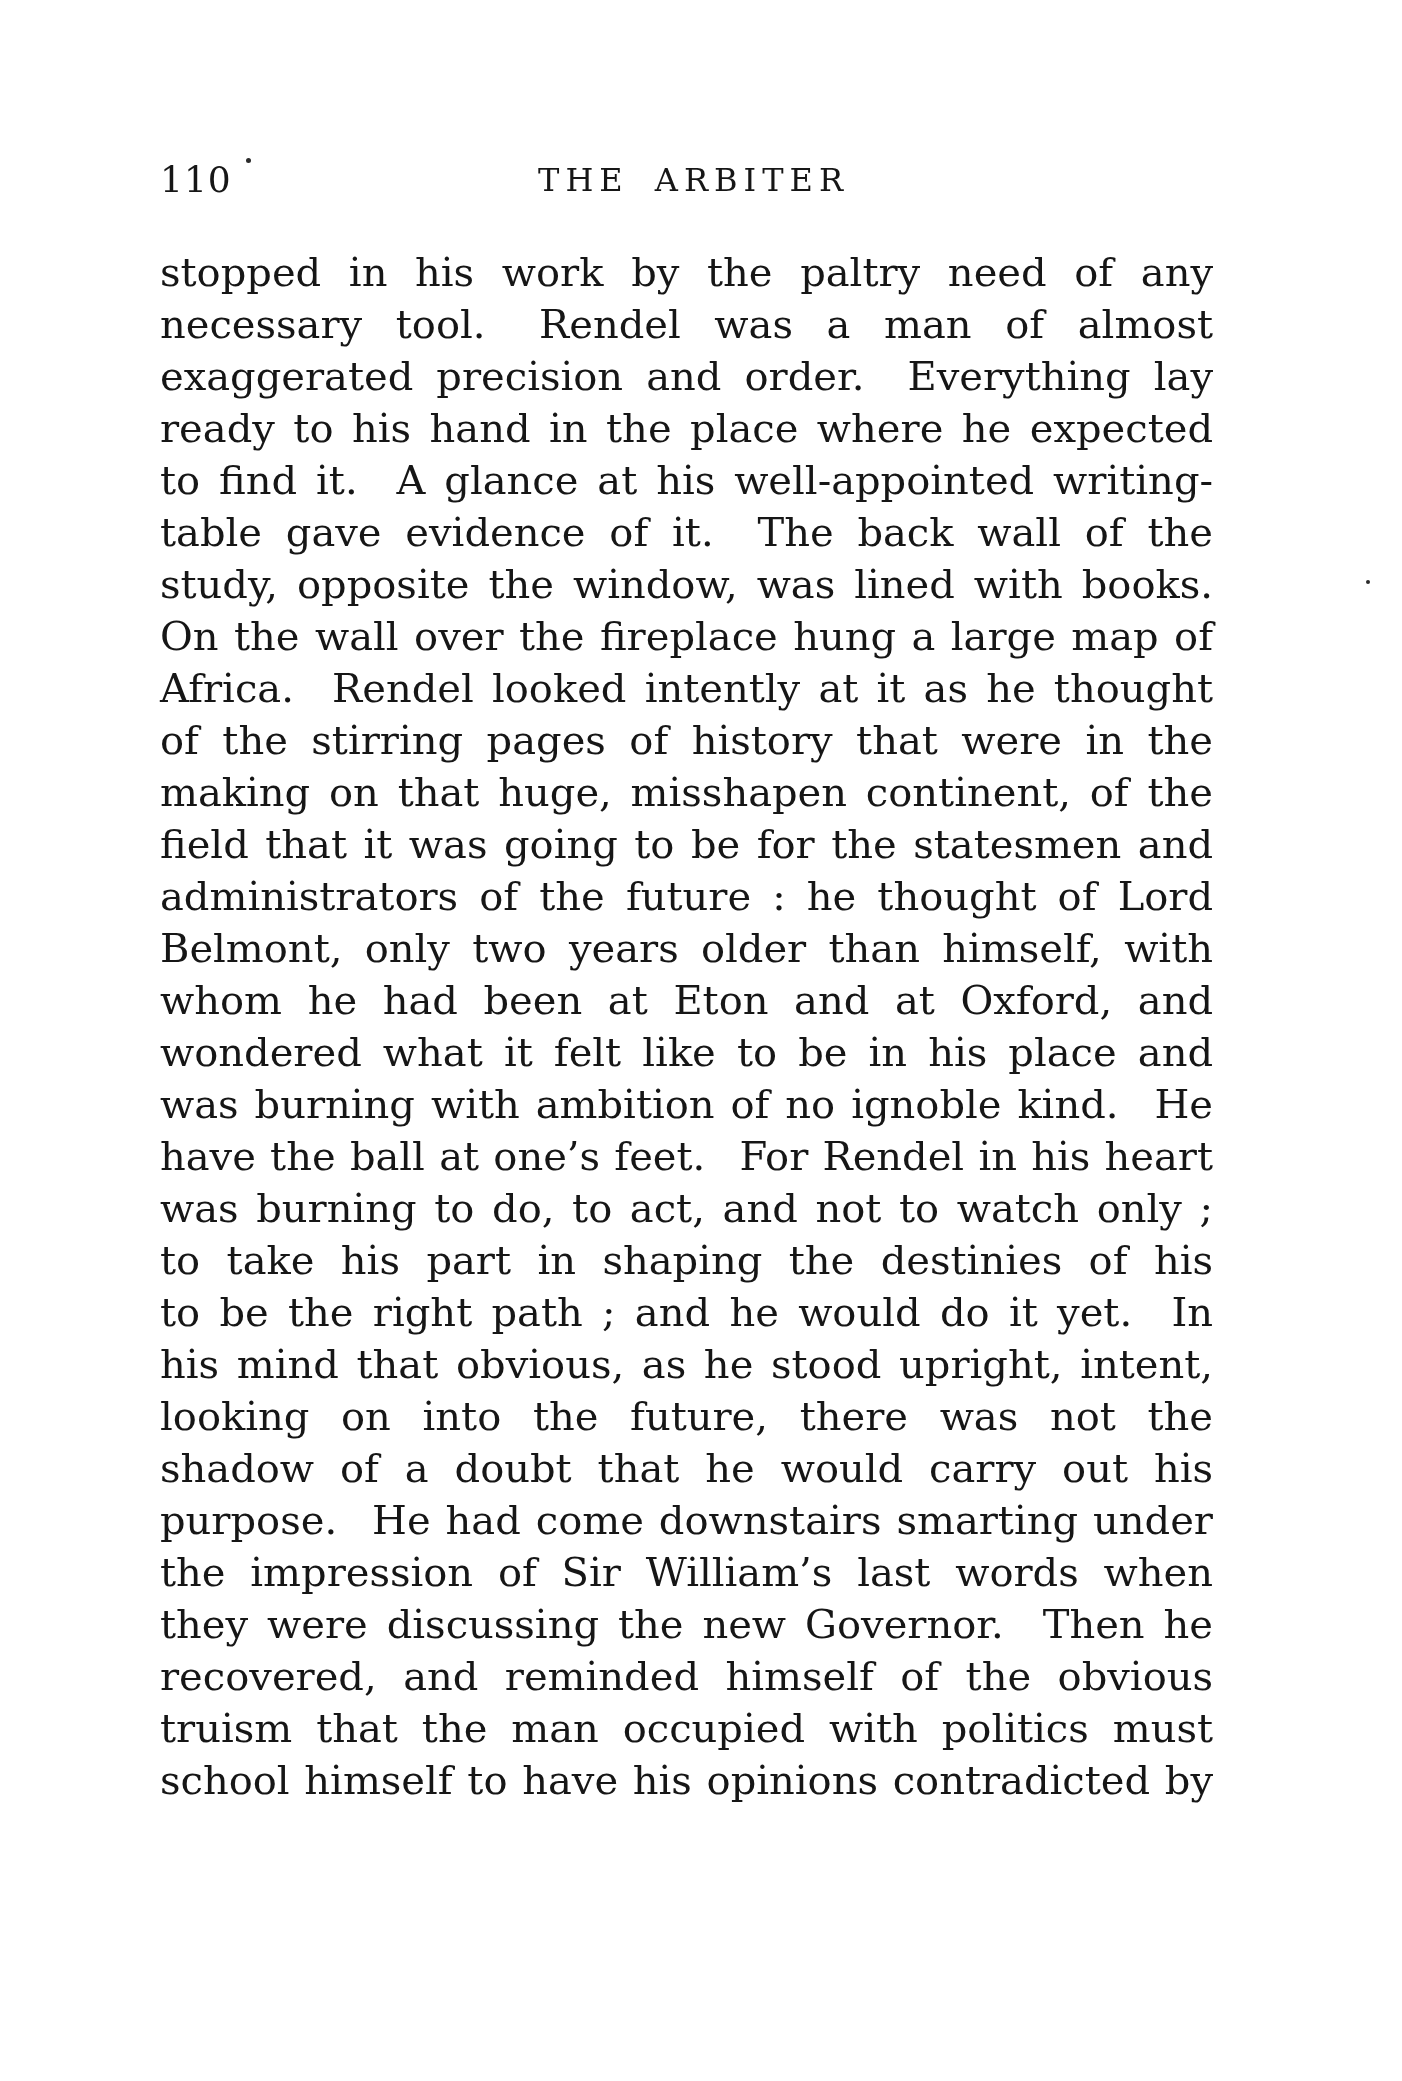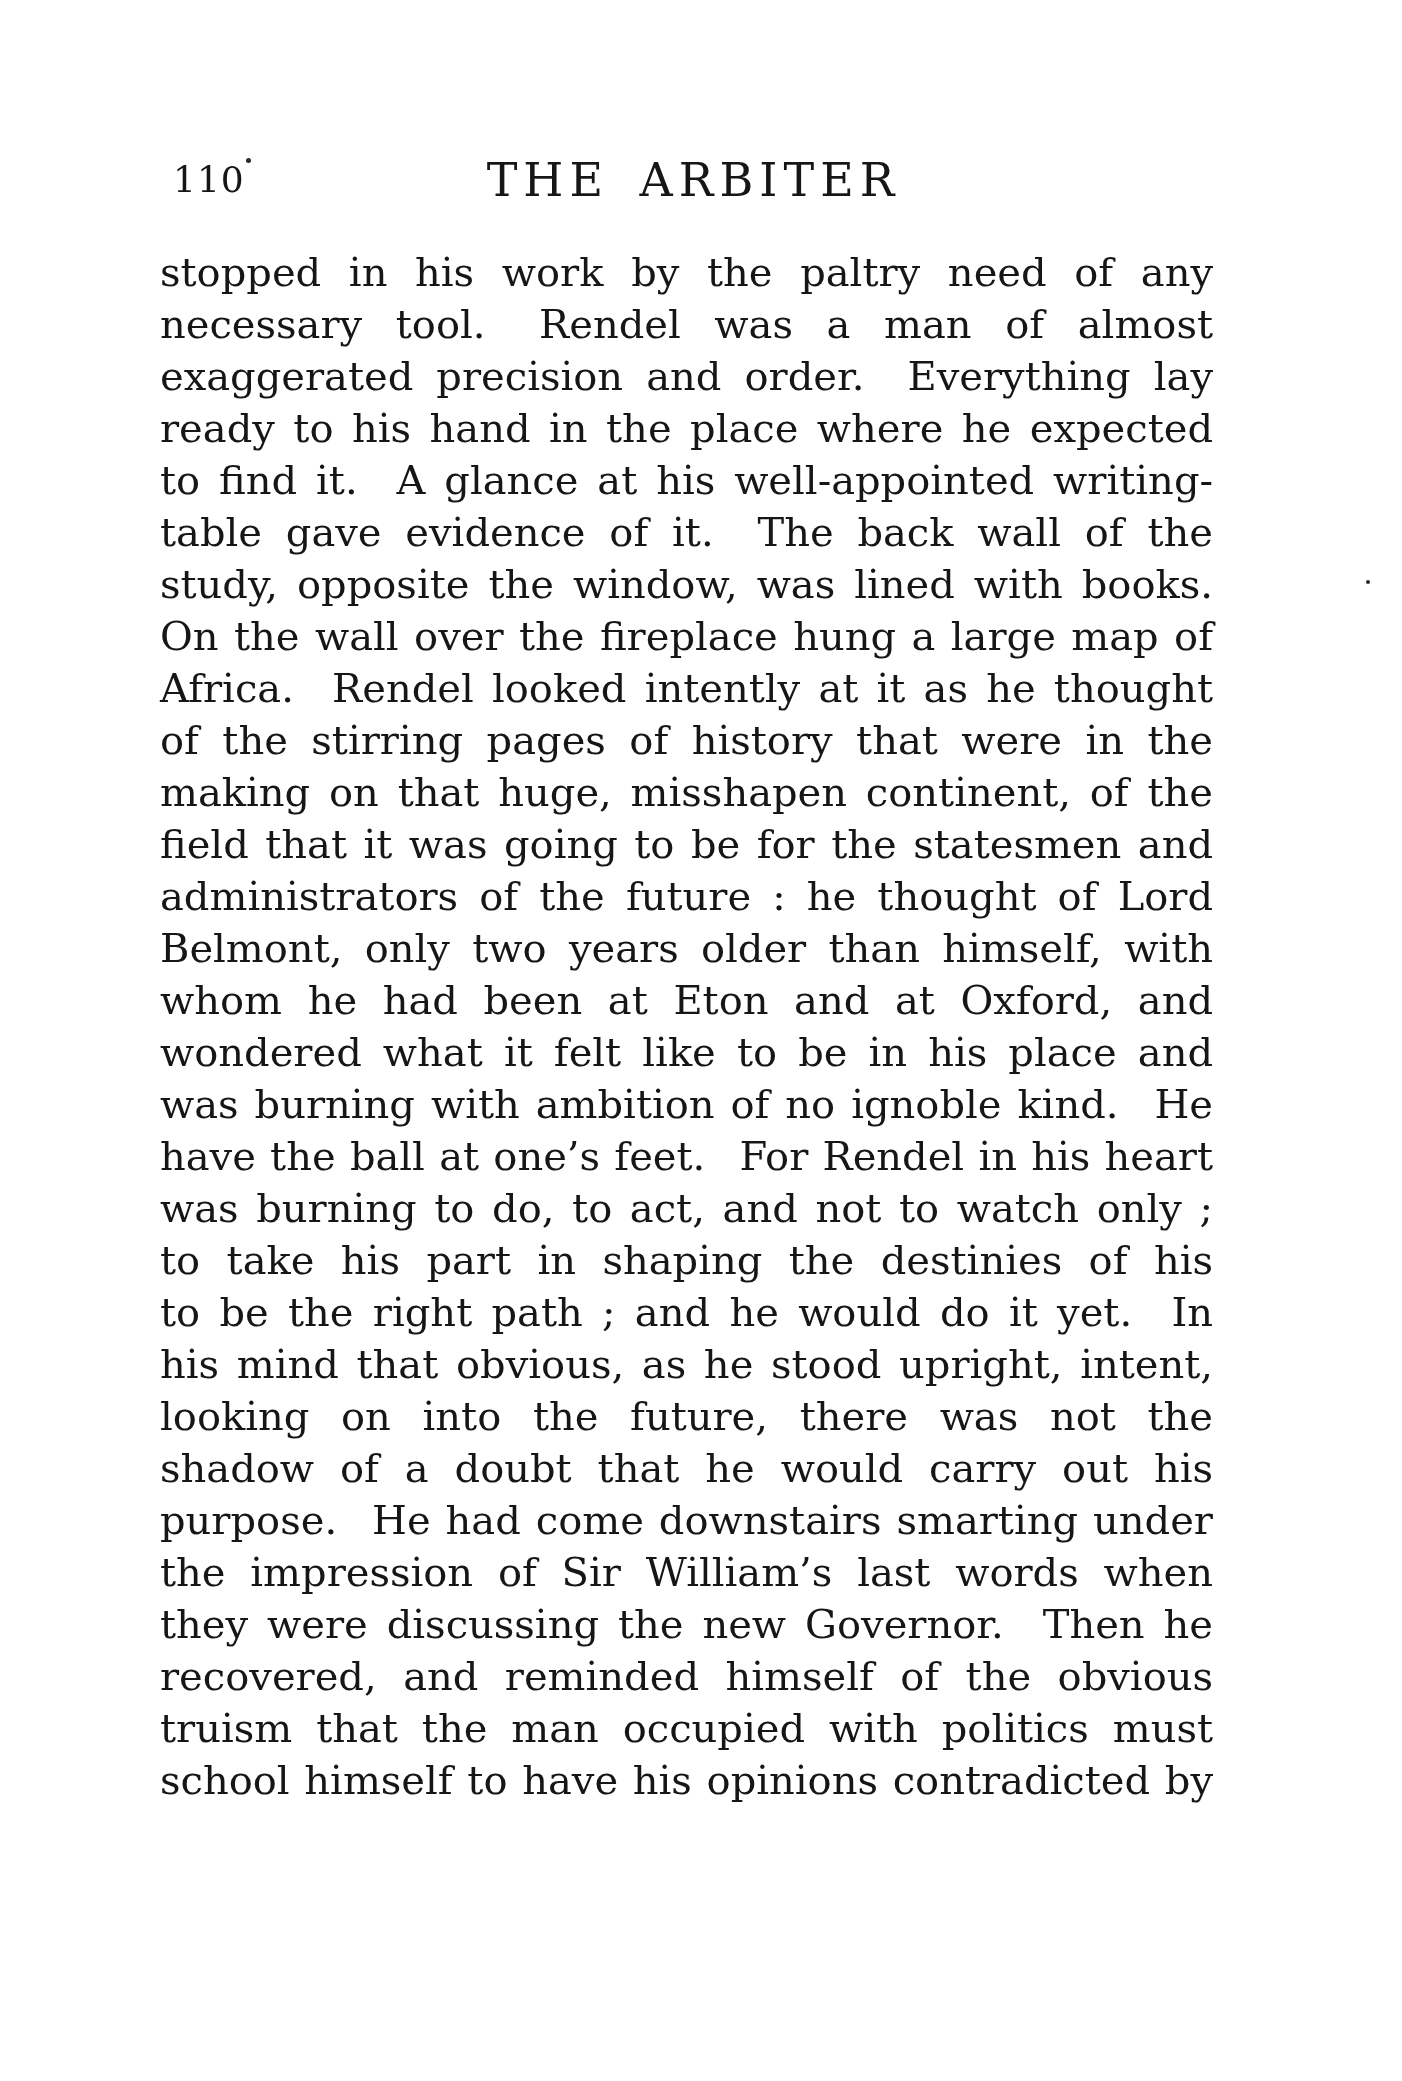--- a/index.html
+++ b/index.html
@@ -18,33 +18,33 @@
   }
   .header-row {
     position: absolute;
     left: 160px;
     top: 158px;
     width: 1053px;
     height: 44px;
   }
   .page-number {
     position: absolute;
-    left: 13px;
+    left: 0;
     top: 2px;
     font-size: 36px;
     line-height: 40px;
     letter-spacing: 1px;
   }
   .running-title {
     position: absolute;
     left: 14px;
     right: 0;
     top: 0;
     text-align: center;
-    font-size: 46px;
+    font-size: 32px;
     line-height: 44px;
     letter-spacing: 6px;
     word-spacing: 10px;
   }
   .text-block {
     position: absolute;
     left: 160px;
     top: 246px;
     width: 1053px;
     font-size: 40px;

